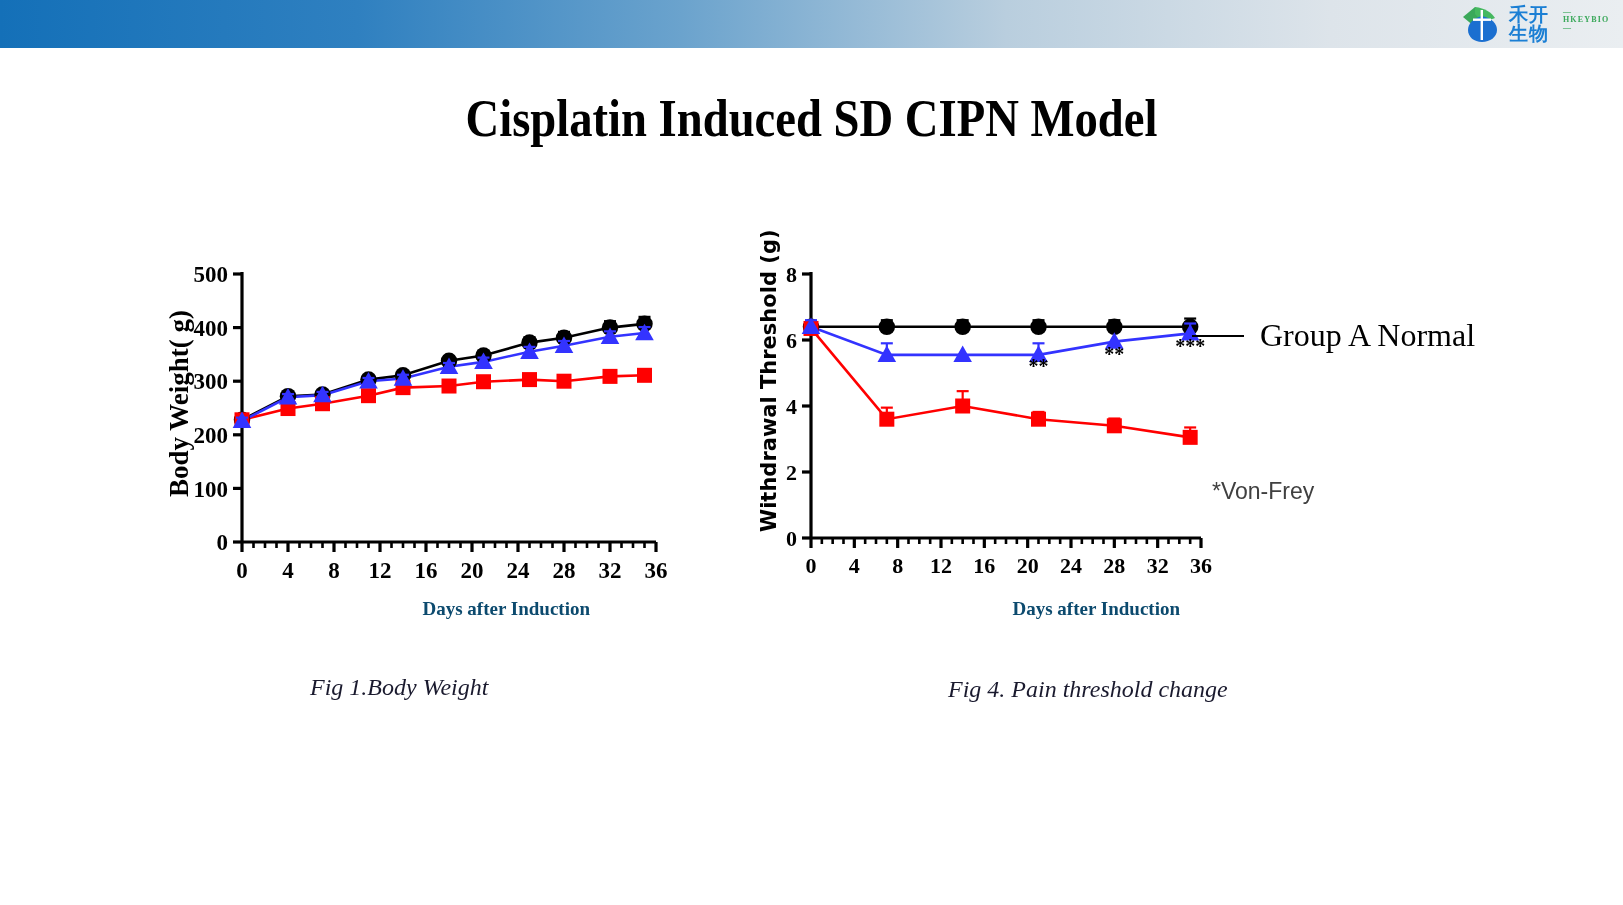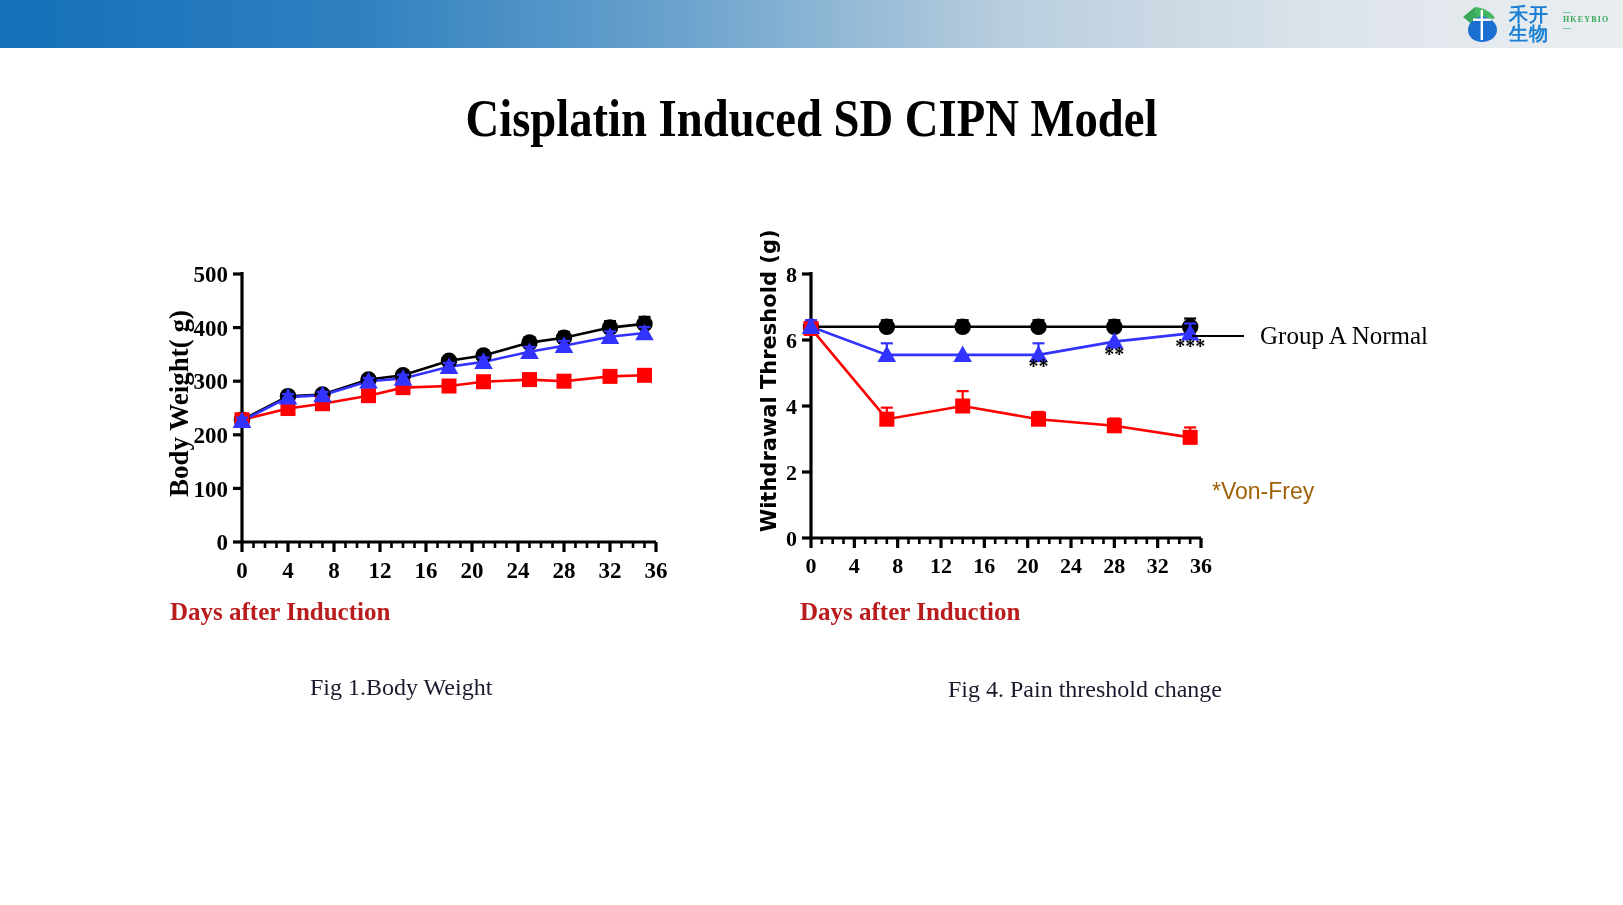--- a/index.html
+++ b/index.html
@@ -41,49 +41,49 @@
   }
   #fig1 .ylab{
     font-family:"Liberation Serif",serif;font-size:27px;
     left:14px;top:235px;transform:rotate(-90deg);
   }
   #fig2 .ylab{
     font-family:"DejaVu Sans",sans-serif;font-size:21px;
     left:12px;top:270px;transform:rotate(-90deg);
   }
   .xlab{
-    position:absolute;width:100%;text-align:left;
-    font-family:"Liberation Serif",serif;font-weight:bold;font-size:25px;color:#b91c1c;
+    position:absolute;width:100%;text-align:right;
+    font-family:"Liberation Serif",serif;font-weight:bold;font-size:19px;color:#0c4a6e;
   }
   #fig1 .xlab{top:336px;left:20px;width:420px;}
   #fig2 .xlab{top:336px;left:55px;width:380px;}
 
   .caption{
     position:absolute;font-family:"Liberation Serif",serif;
-    font-size:24px;color:#1a1a2e;white-space:nowrap;
+    font-size:24px;color:#1a1a2e;white-space:nowrap;font-style:italic;
   }
   #cap1{left:310px;top:674px;}
   #cap2{left:948px;top:676px;}
 
   
   #legend{position:absolute;left:1190px;top:318px;}
   .legend-row{display:flex;align-items:center;height:35px;}
   .legend-sym{width:56px;height:26px;position:relative;flex:0 0 auto;}
   .legend-sym .ln{position:absolute;left:2px;top:12px;width:52px;height:2.5px;}
   .legend-sym .mk{position:absolute;left:18px;top:4px;}
   .mk-circle{width:19px;height:19px;border-radius:50%;background:#000;}
   .mk-square{width:19px;height:19px;background:#ff0000;}
   .mk-tri{width:0;height:0;border-left:11px solid transparent;border-right:11px solid transparent;border-bottom:19px solid #3333ff;margin-left:-2px;}
   .legend-label{
-    font-family:"Liberation Serif",serif;font-size:25px;color:#000;
+    font-family:"Liberation Serif",serif;font-size:32px;color:#000;
     margin-left:14px;white-space:nowrap;
   }
   #vonfrey{
     position:absolute;left:1212px;top:478px;
-    font-family:"Liberation Sans",sans-serif;font-size:23px;color:#a16207;
+    font-family:"Liberation Sans",sans-serif;font-size:23px;color:#404040;
   }
 </style>
 </head>
 <body>
 
 <div id="header">
   <div id="logo">
     <span class="mark">
       <svg width="42" height="40" viewBox="0 0 42 40">
         <path d="M2 13 L14 3 L26 13 L14 23 Z" fill="#3aa85a"></path>

